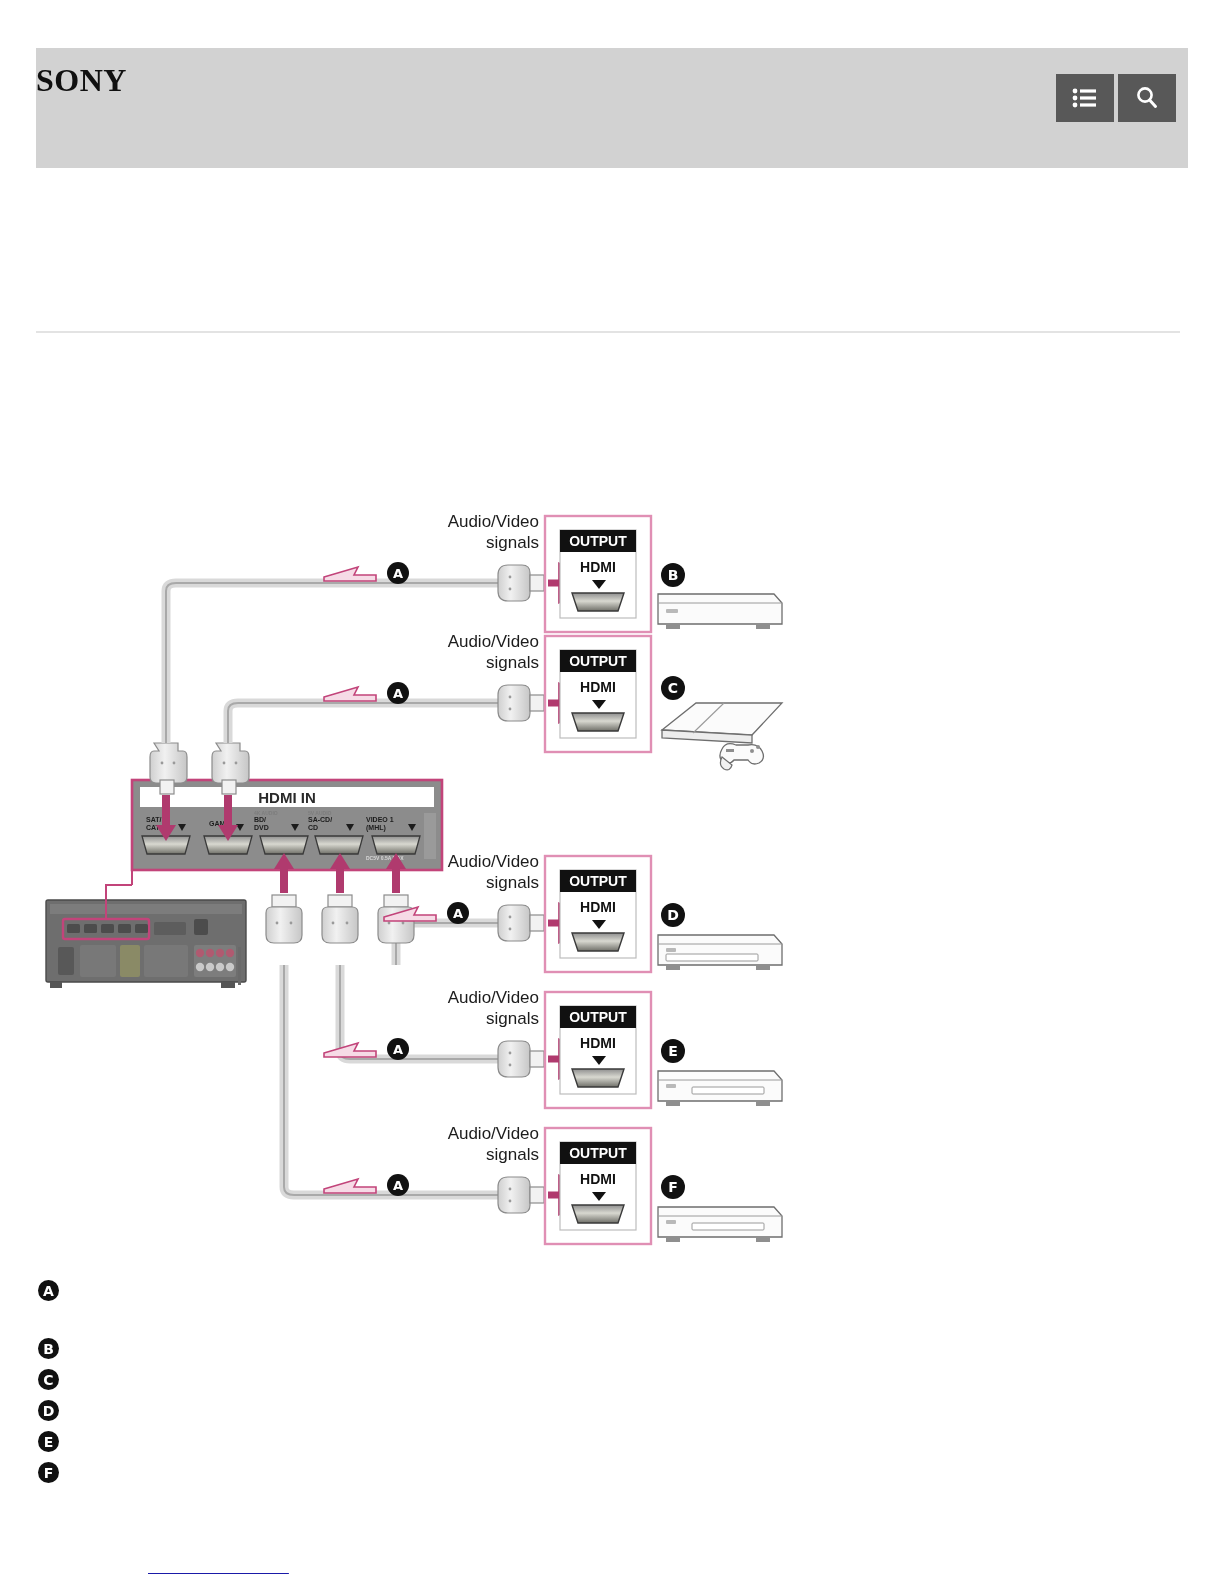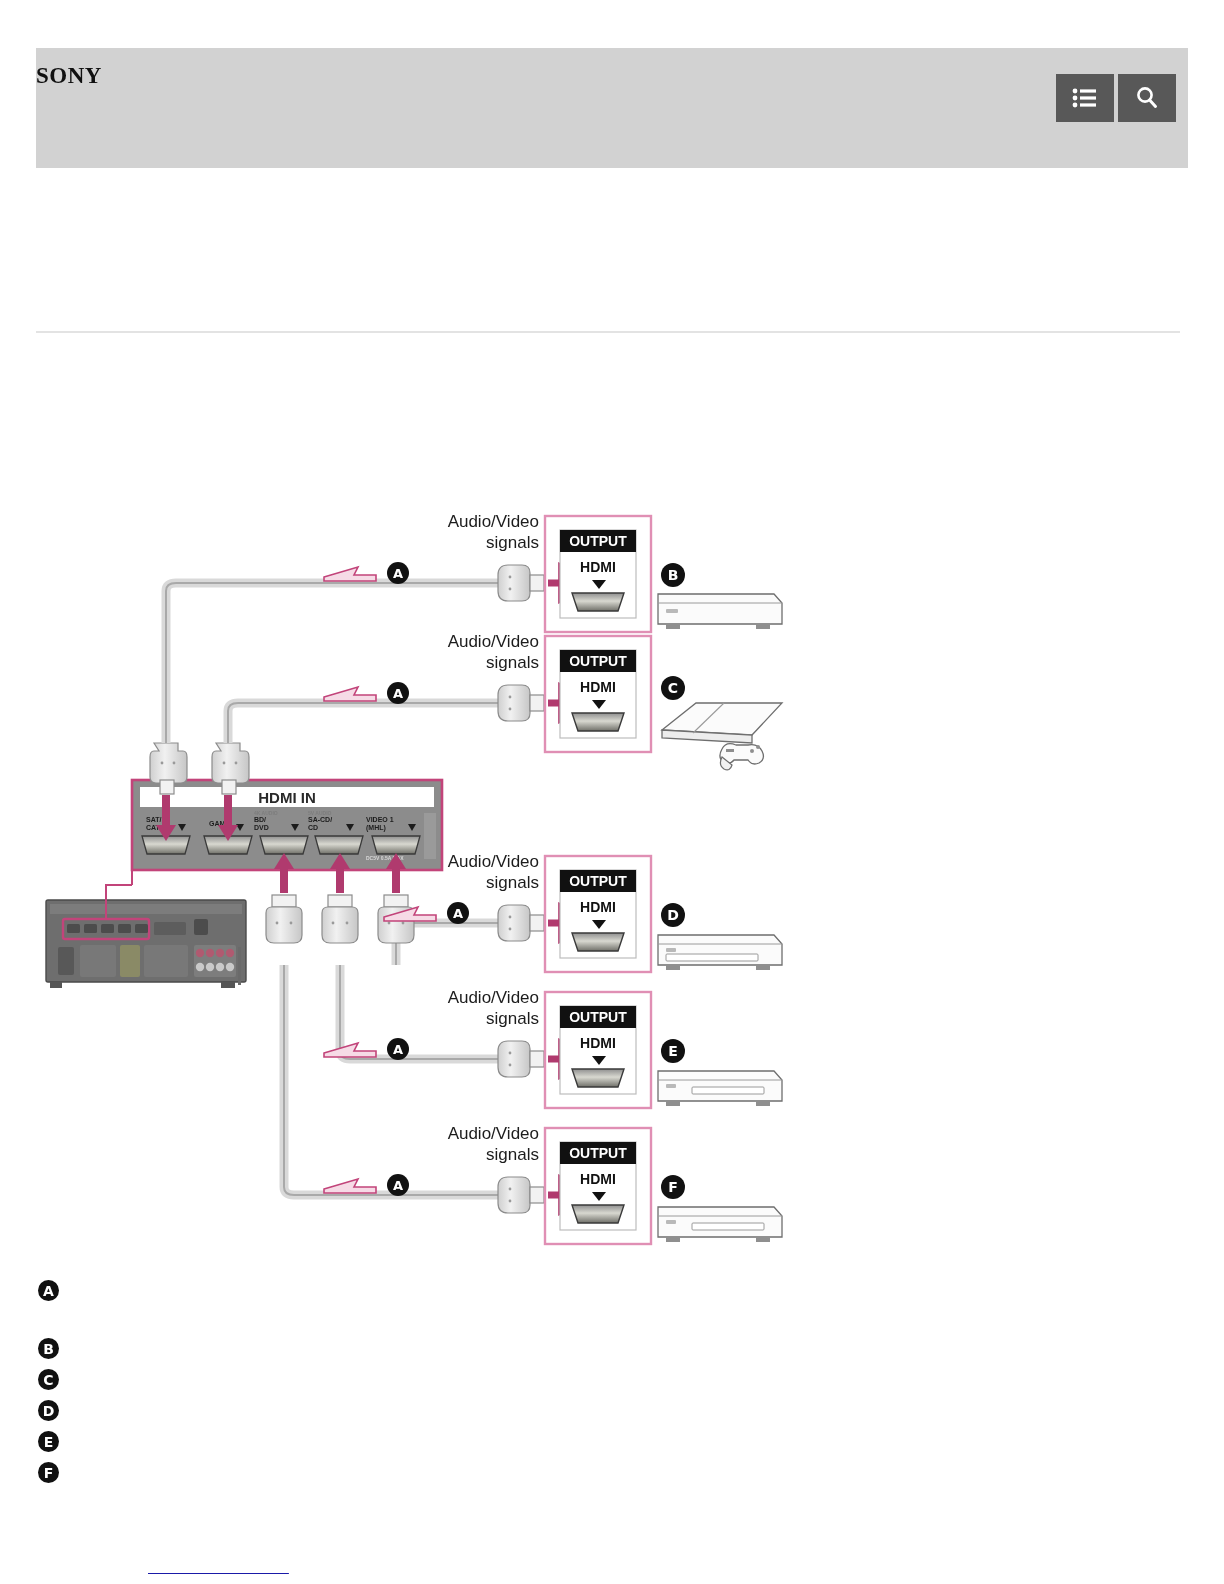--- a/index.html
+++ b/index.html
@@ -22,21 +22,21 @@
     position: absolute;
     left: 36px; top: 48px;
     width: 1152px; height: 120px;
     background: #d2d2d2;
   }
   .sony-logo {
     position: absolute;
     left: 0px; top: 16px;
     font-family: "Liberation Serif", serif;
     font-weight: 700;
-    font-size: 23px;
+    font-size: 32px;
     letter-spacing: 0.5px;
     color: #101010;
     line-height: 1;
   }
   .header-btns {
     position: absolute;
     right: 12px; top: 26px;
     display: flex;
     gap: 4px;
   }

